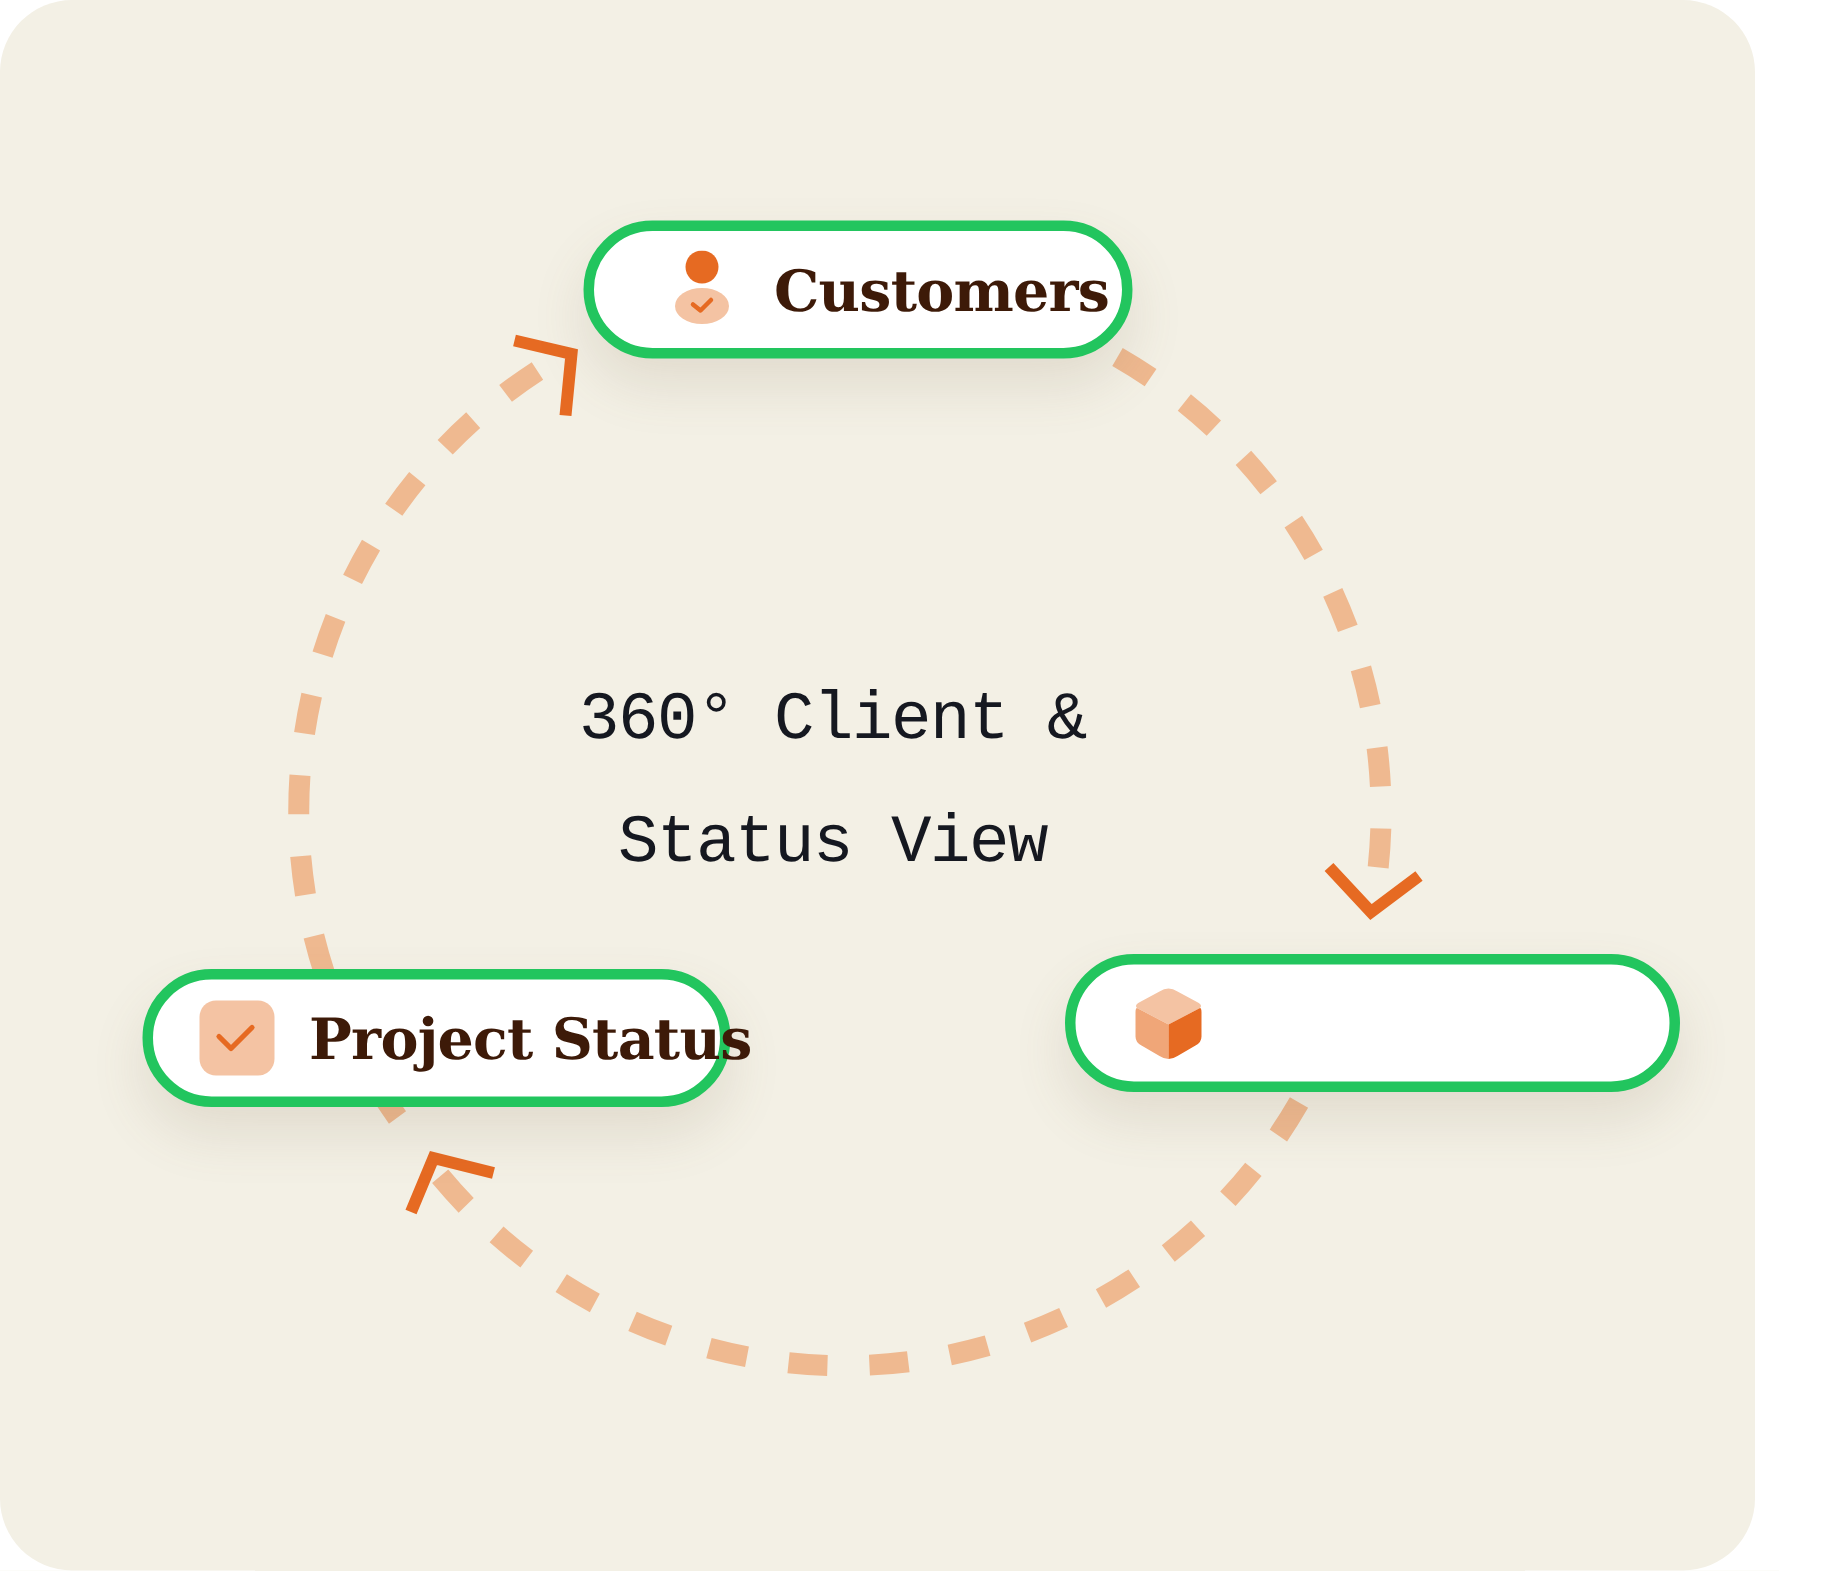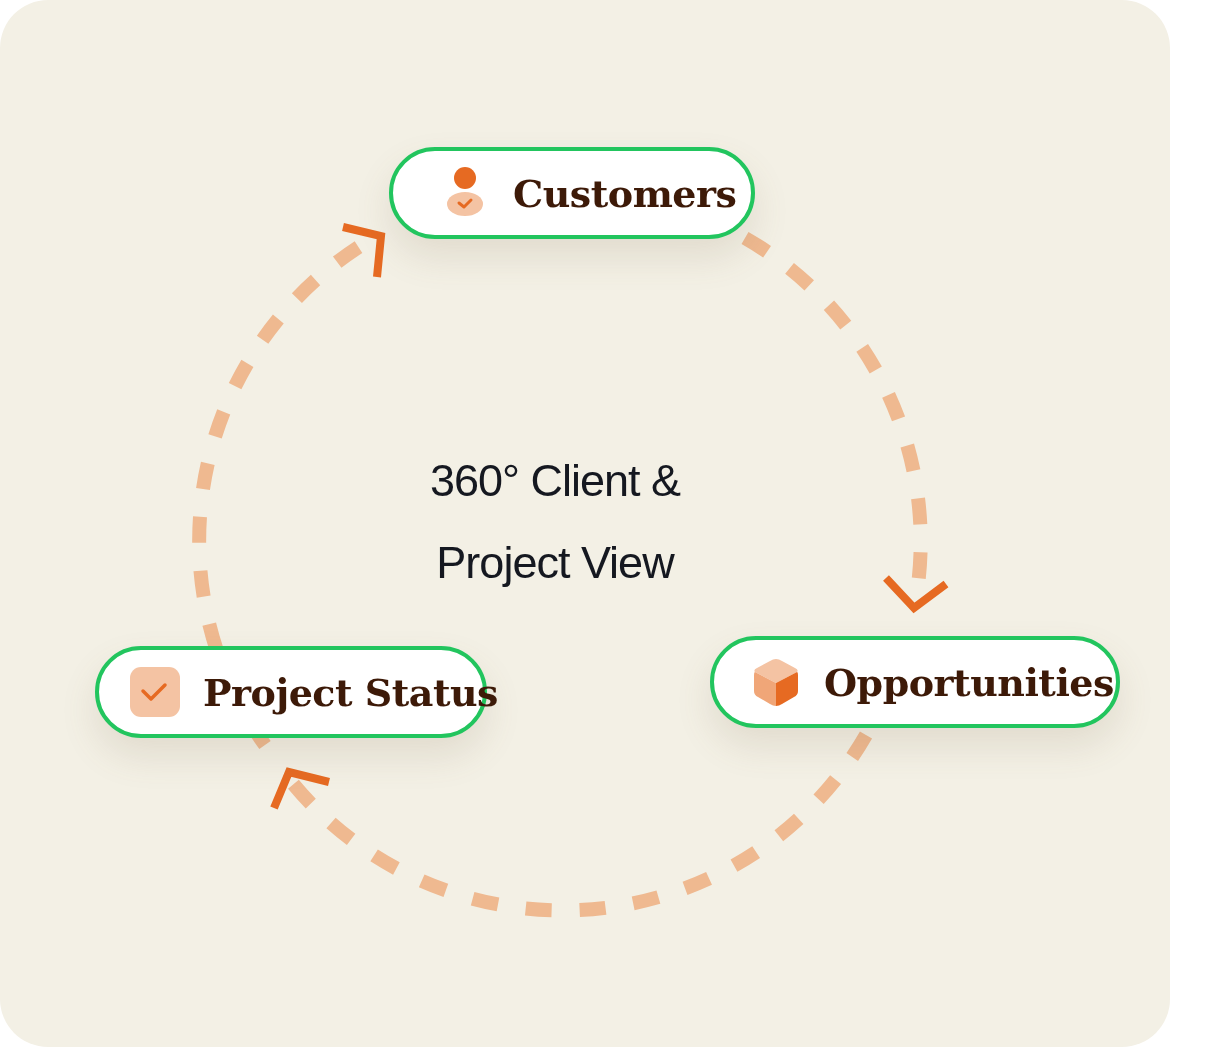--- a/index.html
+++ b/index.html
@@ -30,32 +30,32 @@
       width: 1226px;
       height: 1047px;
     }
     .center-title {
       position: absolute;
       left: 355px;
       top: 440px;
       width: 400px;
       text-align: center;
       color: #151820;
-      font-family: Liberation Sans, sans-serif;
+      font-family: Liberation Mono, monospace;
       font-size: 45px;
       font-weight: 500;
       line-height: 82px;
       letter-spacing: -1px;
     }
     .center-title span { display: block; }
     .pill {
       position: absolute;
       height: 92px;
       background: #ffffff;
-      border: 4px solid #22c55e;
+      border: 7px solid #22c55e;
       border-radius: 48px;
       box-sizing: border-box;
       box-shadow: 0 18px 36px rgba(120, 100, 70, 0.14);
       display: flex;
       align-items: center;
     }
     .pill-label {
       font-family: "DejaVu Serif", "Liberation Serif", serif;
       font-weight: 600;
       font-size: 38px;
@@ -89,21 +89,21 @@
 
   <g fill="none" stroke="#e66a22" stroke-width="8" stroke-linecap="butt" stroke-linejoin="miter">
     <path d="M 343 227 L 381 236 L 377 277"></path>
     <path d="M 886 578 L 914 608 L 946 584"></path>
     <path d="M 329 782 L 289 772 L 274 808"></path>
   </g>
 </svg>
 
 <div class="center-title">
   <span>360° Client &amp;</span>
-  <span>Project View</span>
+  <span>Status View</span>
 </div>
 
 <div class="pill pill-customers">
   <span class="icon-box" style="margin-left:52px; margin-right:28px; width:40px; height:52px;">
     <svg width="40" height="52" viewBox="0 0 40 52" xmlns="http://www.w3.org/2000/svg">
       <circle cx="20" cy="11" r="11" fill="#e66a22"></circle>
       <ellipse cx="20" cy="37" rx="18" ry="12" fill="#f4c3a3"></ellipse>
       <path d="M 14 36 L 19 40 L 26 33" fill="none" stroke="#e66a22" stroke-width="3" stroke-linecap="round" stroke-linejoin="round"></path>
     </svg>
   </span>
@@ -111,21 +111,20 @@
 </div>
 
 <div class="pill pill-opportunities">
   <span class="icon-box" style="margin-left:36px; margin-right:22px; width:52px; height:52px;">
     <svg width="52" height="52" viewBox="0 0 52 52" xmlns="http://www.w3.org/2000/svg">
       <path d="M 26 3 Q 29 3 32 5 L 45 12 Q 49 14 47 16 L 26 27 L 5 16 Q 3 14 7 12 L 20 5 Q 23 3 26 3 Z" fill="#f4c3a3"></path>
       <path d="M 5 16 L 26 27 L 26 50 Q 23 50 20 48 L 8 41 Q 4 39 4 35 L 4 19 Q 4 16 5 16 Z" fill="#f0a678"></path>
       <path d="M 47 16 L 26 27 L 26 50 Q 29 50 32 48 L 44 41 Q 48 39 48 35 L 48 19 Q 48 16 47 16 Z" fill="#e66a22"></path>
     </svg>
   </span>
-  <span class="pill-label">Opportunities</span>
 </div>
 
 <div class="pill pill-project">
   <span class="icon-box" style="margin-left:30px; margin-right:22px; width:52px; height:52px;">
     <svg width="52" height="52" viewBox="0 0 52 52" xmlns="http://www.w3.org/2000/svg">
       <rect x="1" y="1" width="50" height="50" rx="11" fill="#f4c3a3"></rect>
       <path d="M 14 25 L 22 33 L 36 19" fill="none" stroke="#e66a22" stroke-width="3.5" stroke-linecap="round" stroke-linejoin="round"></path>
     </svg>
   </span>
   <span class="pill-label">Project Status</span>

